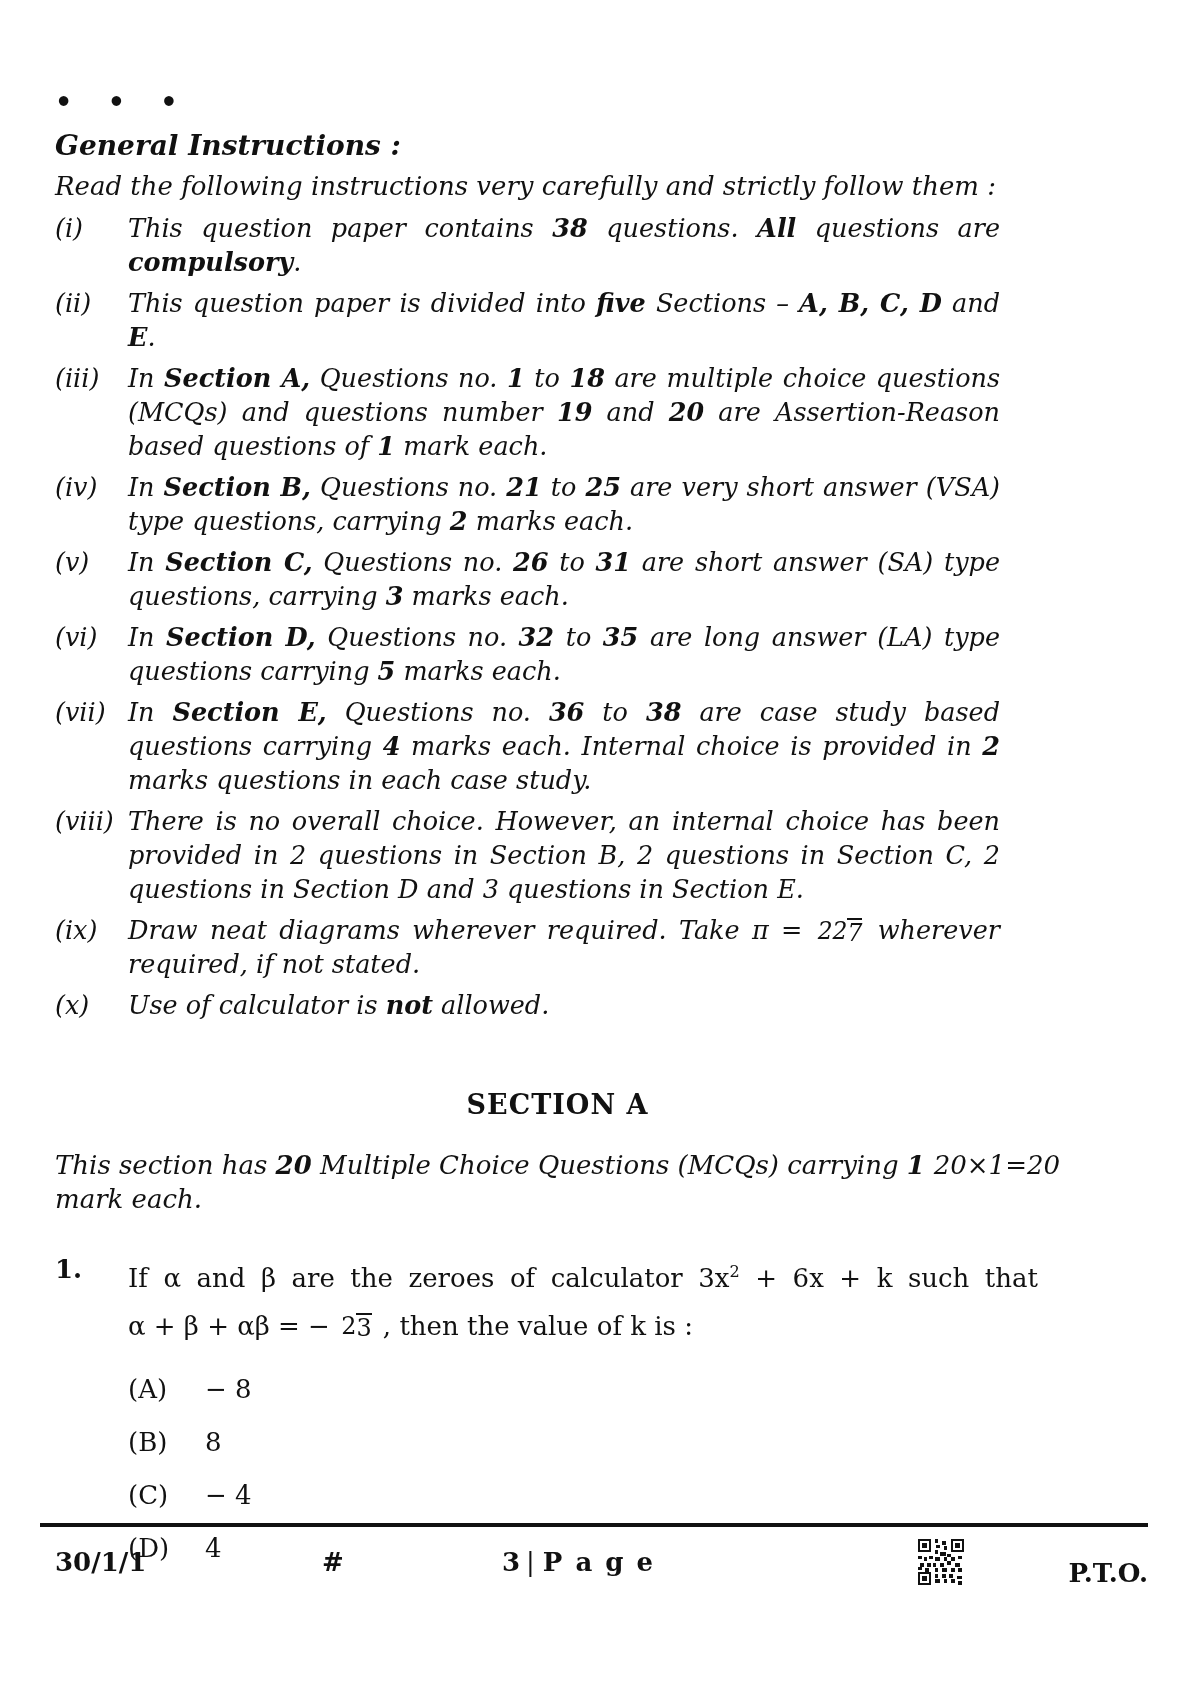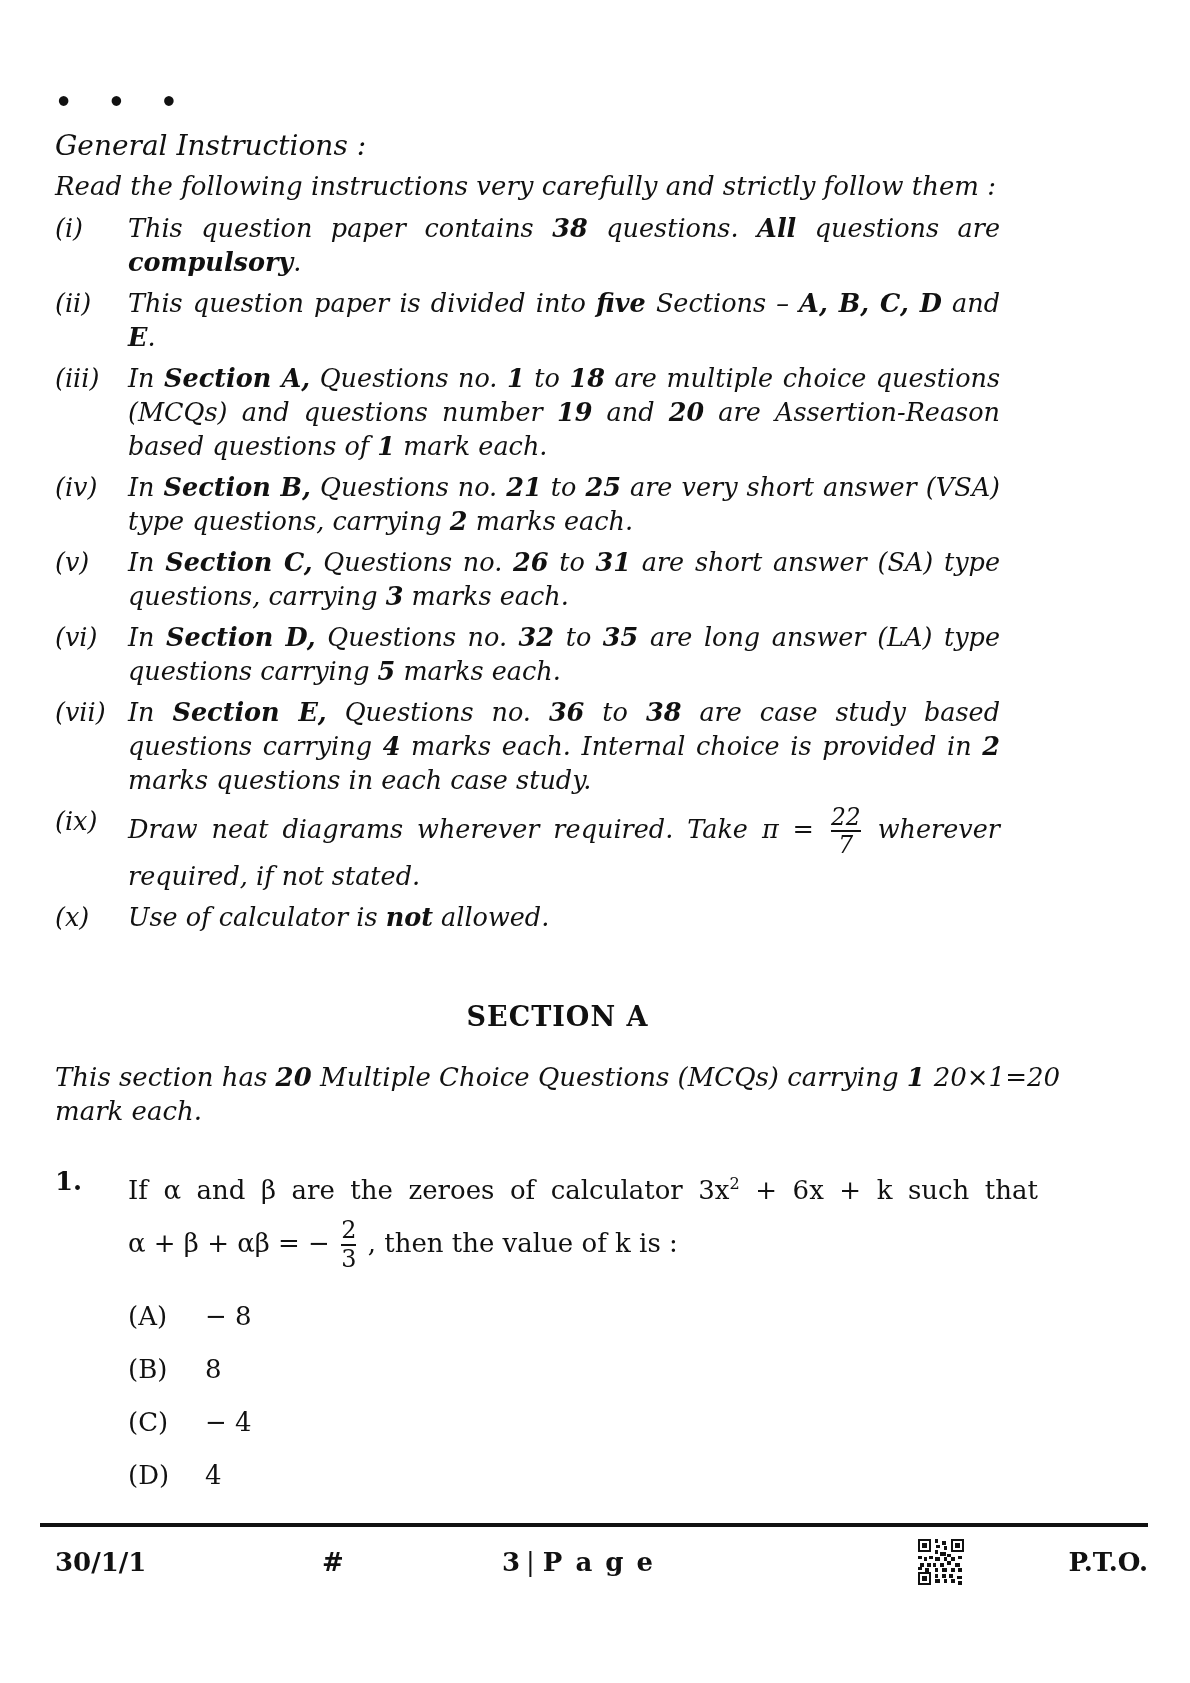--- a/index.html
+++ b/index.html
@@ -14,41 +14,41 @@
   .page { position:absolute; inset:0; padding:0 130px 0 55px; }
 
   .dots {
     margin-top:86px;
     font-size:27px; font-weight:bold; letter-spacing:13px;
     color:#111;
   }
 
   .title {
     margin-top:12px;
-    font-size:28px; font-weight:normal; font-style:italic;
+    font-size:28px; font-weight:bold; font-style:italic;
   }
   .intro {
     margin-top:9px;
     font-size:26px; font-style:italic;
   }
 
   .instructions {
     list-style:none;
     margin-top:10px;
     font-style:italic;
     font-size:25.5px;
     padding-right:60px;
   }
   .inst { display:flex; margin-bottom:7px; line-height:34px; }
   .inst .lab { flex:0 0 73px; }
   .inst .txt { flex:1; text-align:justify;font-style:italic; }
   .b { font-weight:bold; }
 
   .frac {
-    display:inline-flex; flex-direction:column;
+    display:inline-flex; flex-direction:row;
     vertical-align:middle; text-align:center;
     line-height:1.12; font-size:0.92em;
     padding:0 3px; font-style:inherit;
   }
   .frac .d { border-top:2px solid #111; }
   sup { font-size:0.62em; }
 
   .section-title {
     margin-top:67px;
     text-align:center;
@@ -72,21 +72,21 @@
   .option-row .olab { flex:0 0 77px; }
 
   .footer { position:absolute; left:40px; top:1523px; width:1108px; }
   .rule { border-top:4.5px solid #111; width:100%; }
   .frow { position:relative; height:64px; margin-top:12px; font-size:26px; font-weight:bold; }
   .f-code { position:absolute; left:15px; top:8px; }
   .f-hash { position:absolute; left:282px; top:8px; }
   .f-page { position:absolute; left:462px; top:8px; font-weight:bold; letter-spacing:2px; }
   .f-page .bar { font-weight:normal; padding:0 6px 0 4px; }
   .f-qr { position:absolute; left:878px; top:-2px; width:46px; height:50px; }
-  .f-pto { position:absolute; right:0; top:8px; }
+  .f-pto { position:absolute; right:0; top:19px; }
 </style>
 </head>
 <body>
 
 <div class="page">
 
   <div class="dots">• • •</div>
 
   <h1 class="title">General Instructions :</h1>
   <p class="intro">Read the following instructions very carefully and strictly follow them :</p>
@@ -112,20 +112,24 @@
       <span class="lab">(v)</span>
       <div class="txt"><span>In </span><span class="b">Section C,</span><span> Questions no. </span><span class="b">26</span><span> to </span><span class="b">31</span><span> are short answer (SA) type questions, carrying </span><span class="b">3</span><span> marks each.</span></div>
     </li>
     <li class="inst">
       <span class="lab">(vi)</span>
       <div class="txt"><span>In </span><span class="b">Section D,</span><span> Questions no. </span><span class="b">32</span><span> to </span><span class="b">35</span><span> are long answer (LA) type questions carrying </span><span class="b">5</span><span> marks each.</span></div>
     </li>
     <li class="inst">
       <span class="lab">(vii)</span>
       <div class="txt"><span>In </span><span class="b">Section E,</span><span> Questions no. </span><span class="b">36</span><span> to </span><span class="b">38</span><span> are case study based questions carrying </span><span class="b">4</span><span> marks each. Internal choice is provided in </span><span class="b">2</span><span> marks questions in each case study.</span></div>
+    </li>
+    <li class="inst">
+      <span class="lab">(viii)</span>
+      <div class="txt"><span>There is no overall choice. However, an internal choice has been provided in 2 questions in Section B, 2 questions in Section C, 2 questions in Section D and 3 questions in Section E.</span></div>
     </li>
     <li class="inst">
       <span class="lab">(ix)</span>
       <div class="txt"><span>Draw neat diagrams wherever required. Take π = </span><span class="frac">
             <span class="n">22</span>
             <span class="d">7</span>
           </span><span> wherever required, if not stated.</span></div>
     </li>
     <li class="inst">
       <span class="lab">(x)</span>

